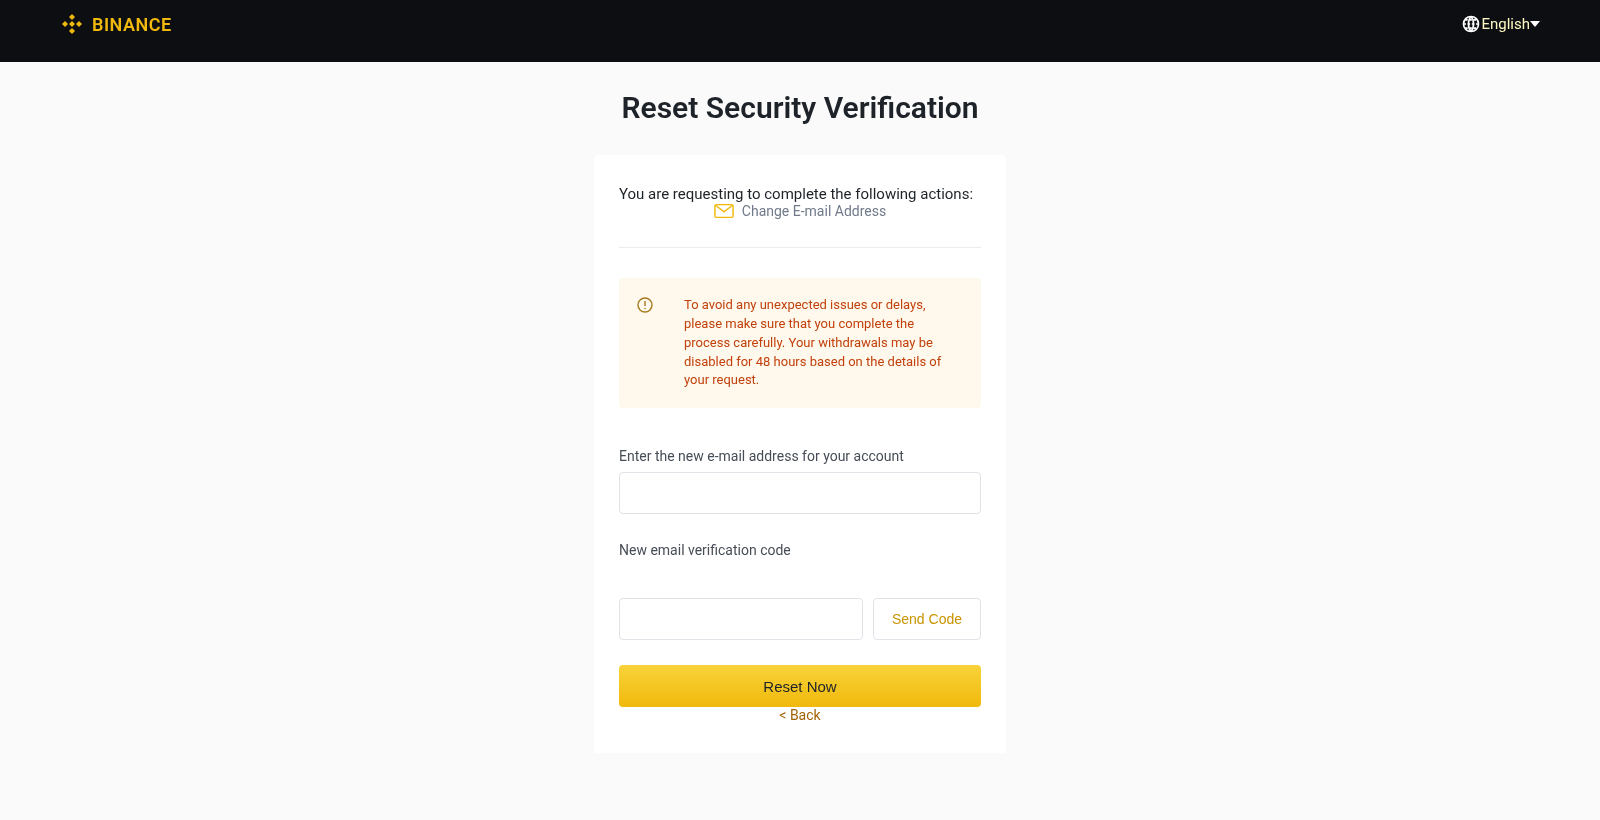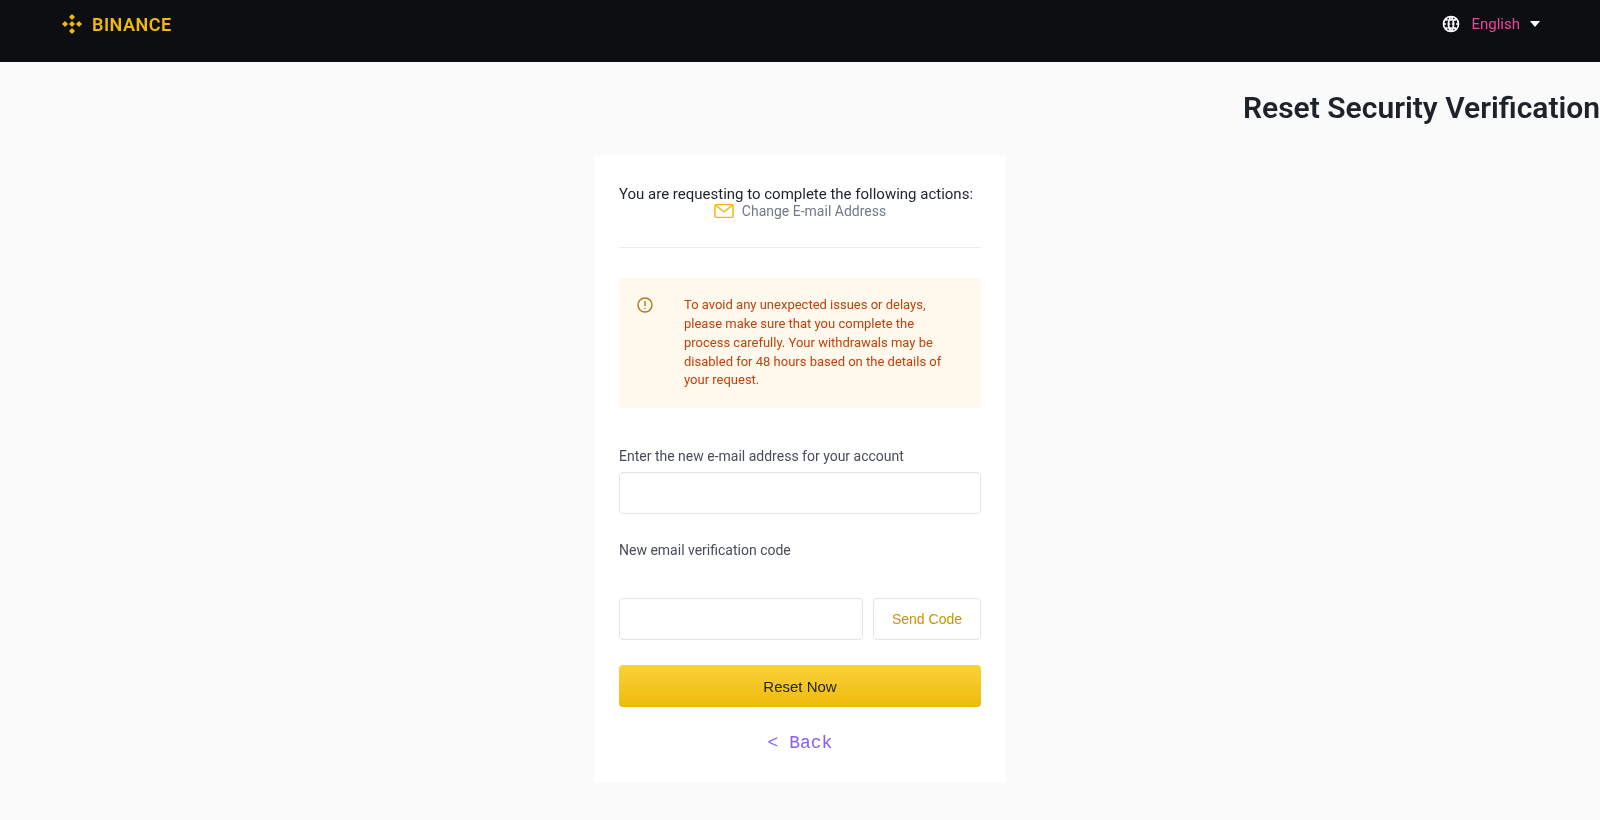--- a/index.html
+++ b/index.html
@@ -30,30 +30,29 @@
       font-size: 18px;
       font-weight: 600;
       letter-spacing: 0.5px;
     }
     .logo svg {
       margin-right: 8px;
     }
     .lang-selector {
       display: flex;
       align-items: center;
-      color: #ec4899;
+      color: #fef9c3;
       font-size: 15px;
-      gap: 10px;
       cursor: pointer;
     }
     .lang-selector svg {
       flex-shrink: 0;
     }
     .page-title {
-      text-align: right;
+      text-align: center;
       font-size: 30px;
       font-weight: 600;
       color: #1e2329;
       margin-top: 28px;
       margin-bottom: 30px;
     }
     .card {
       background: #ffffff;
       width: 412px;
       margin: 0 auto;
@@ -145,28 +144,26 @@
     .reset-btn {
       width: 100%;
       height: 42px;
       background: linear-gradient(180deg, #f8d33a 0%, #f0b90b 100%);
       border: none;
       border-radius: 4px;
       color: #1e2329;
       font-size: 15px;
       font-weight: 500;
       cursor: pointer;
-      margin-bottom: 26px;
     }
     .back-link {
       text-align: center;
-      color: #8b5cf6;
-      font-size: 18px;
-      cursor: pointer;
-      font-family: Liberation Mono, monospace;
+      color: #a16207;
+      font-size: 14px;
+      cursor: pointer;
     }
   </style>
 </head>
 <body>
 
 <div class="header">
   <div class="logo">
     <svg width="24" height="24" viewBox="0 0 24 24" fill="#f0b90b">
       <path d="M12 2 L15 5 L12 8 L9 5 Z"></path>
       <path d="M12 16 L15 19 L12 22 L9 19 Z"></path>

